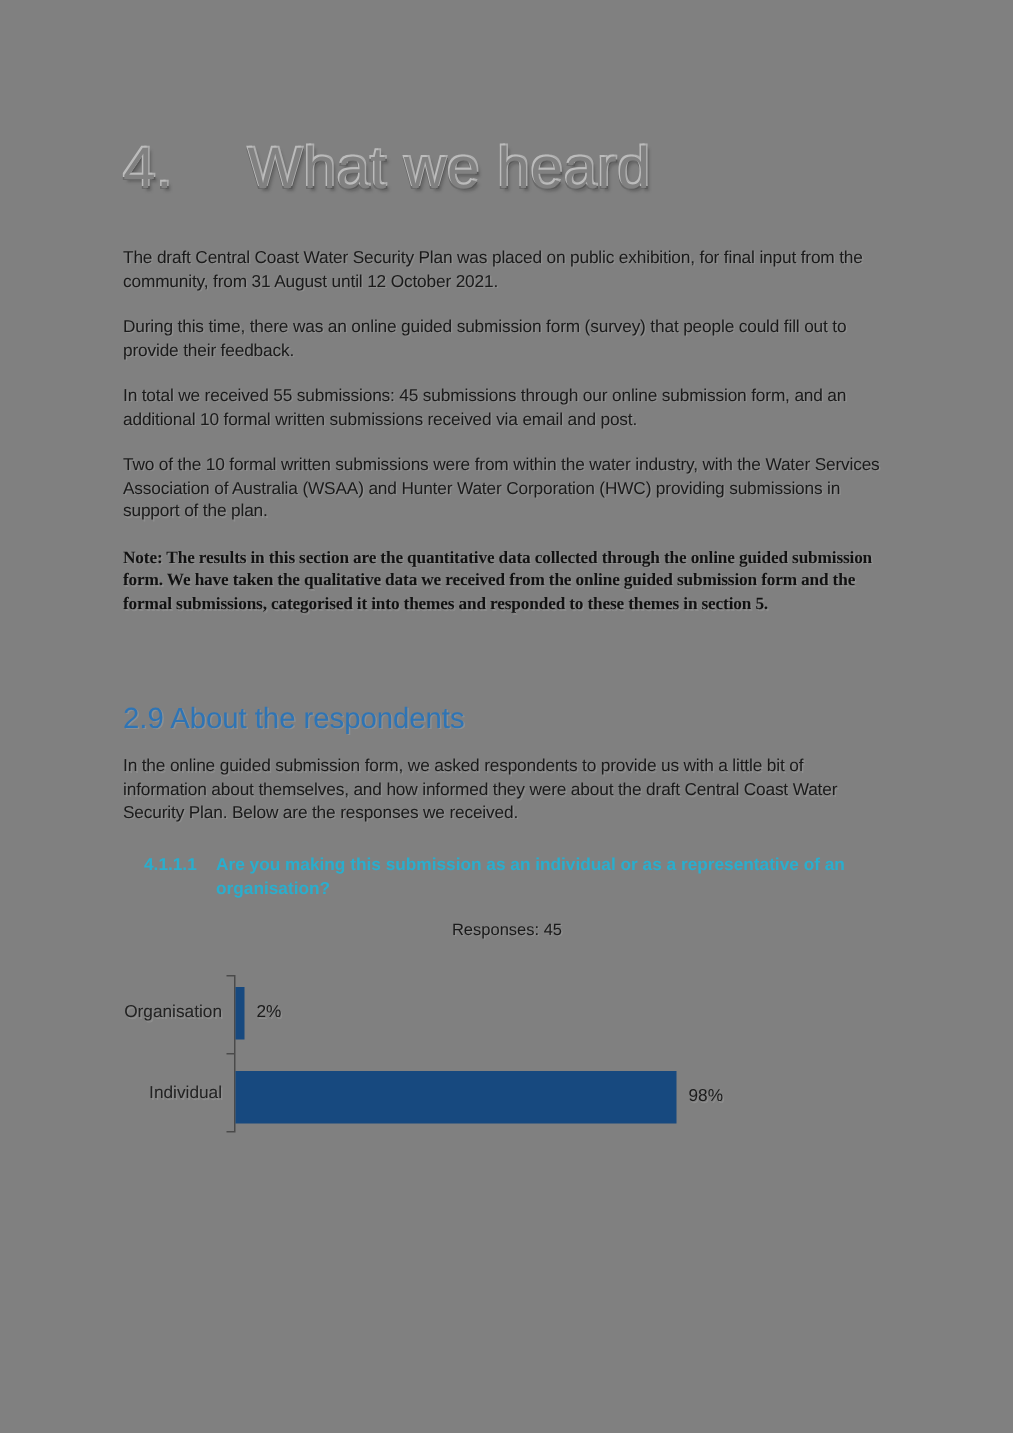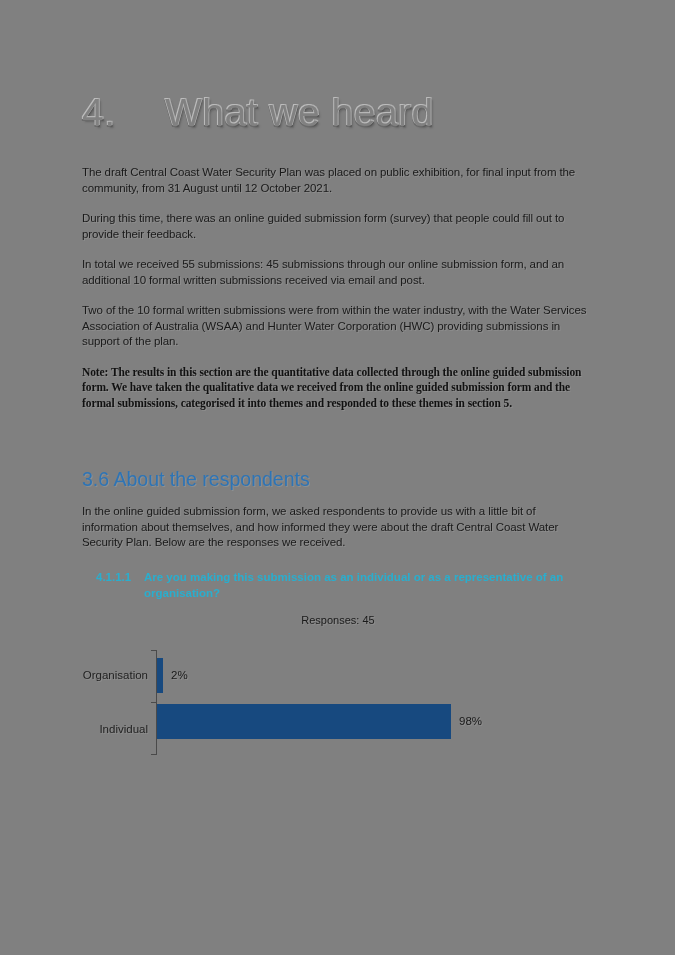--- a/index.html
+++ b/index.html
@@ -88,21 +88,21 @@
     text-align:right;
     font-size:11.5px;color:#222;
     text-shadow:1px 1px 0 rgba(180,180,180,0.28);
   }
   .cat-label.c0{top:12px;height:35px;line-height:35px;}
   .cat-label.c1{top:66px;height:35px;line-height:35px;}
   .bar-row{
     position:absolute;left:75px;height:35px;
     display:flex;align-items:center;
   }
-  .bar-row.r0{top:12px;} .bar-row.r1{top:58px;justify-content:flex-end;}
+  .bar-row.r0{top:12px;} .bar-row.r1{top:68px;justify-content:flex-end;}
   .bar-fill{height:35px;background:#17497F;}
   .bar-value{
     margin-left:8px;
     font-size:11.5px;color:#1a1a1a;
     text-shadow:1px 1px 0 rgba(180,180,180,0.28);
   }
 </style>
 </head>
 <body>
 
@@ -113,21 +113,21 @@
       <span class="title-number">4.</span>
       <span class="title-text">What we heard</span>
     </div>
 
     <p class="body first">The draft Central Coast Water Security Plan was placed on public exhibition, for final input from the community, from 31 August until 12 October 2021.</p>
     <p class="body">During this time, there was an online guided submission form (survey) that people could fill out to provide their feedback.</p>
     <p class="body">In total we received 55 submissions: 45 submissions through our online submission form, and an additional 10 formal written submissions received via email and post.</p>
     <p class="body">Two of the 10 formal written submissions were from within the water industry, with the Water Services Association of Australia (WSAA) and Hunter Water Corporation (HWC) providing submissions in support of the plan.</p>
     <p class="body note">Note: The results in this section are the quantitative data collected through the online guided submission form. We have taken the qualitative data we received from the online guided submission form and the formal submissions, categorised it into themes and responded to these themes in section 5.</p>
 
-    <h2 class="section-heading">3.6 About the respondents</h2>
+    <h2 class="section-heading">2.9 About the respondents</h2>
 
     <p class="body intro">In the online guided submission form, we asked respondents to provide us with a little bit of information about themselves, and how informed they were about the draft Central Coast Water Security Plan. Below are the responses we received.</p>
 
     <div class="question">
       <span class="q-num">4.1.1.1</span>
       <span class="q-text">Are you making this submission as an individual or as a representative of an organisation?</span>
     </div>
 
     <div class="responses">Responses: 45</div>
 

